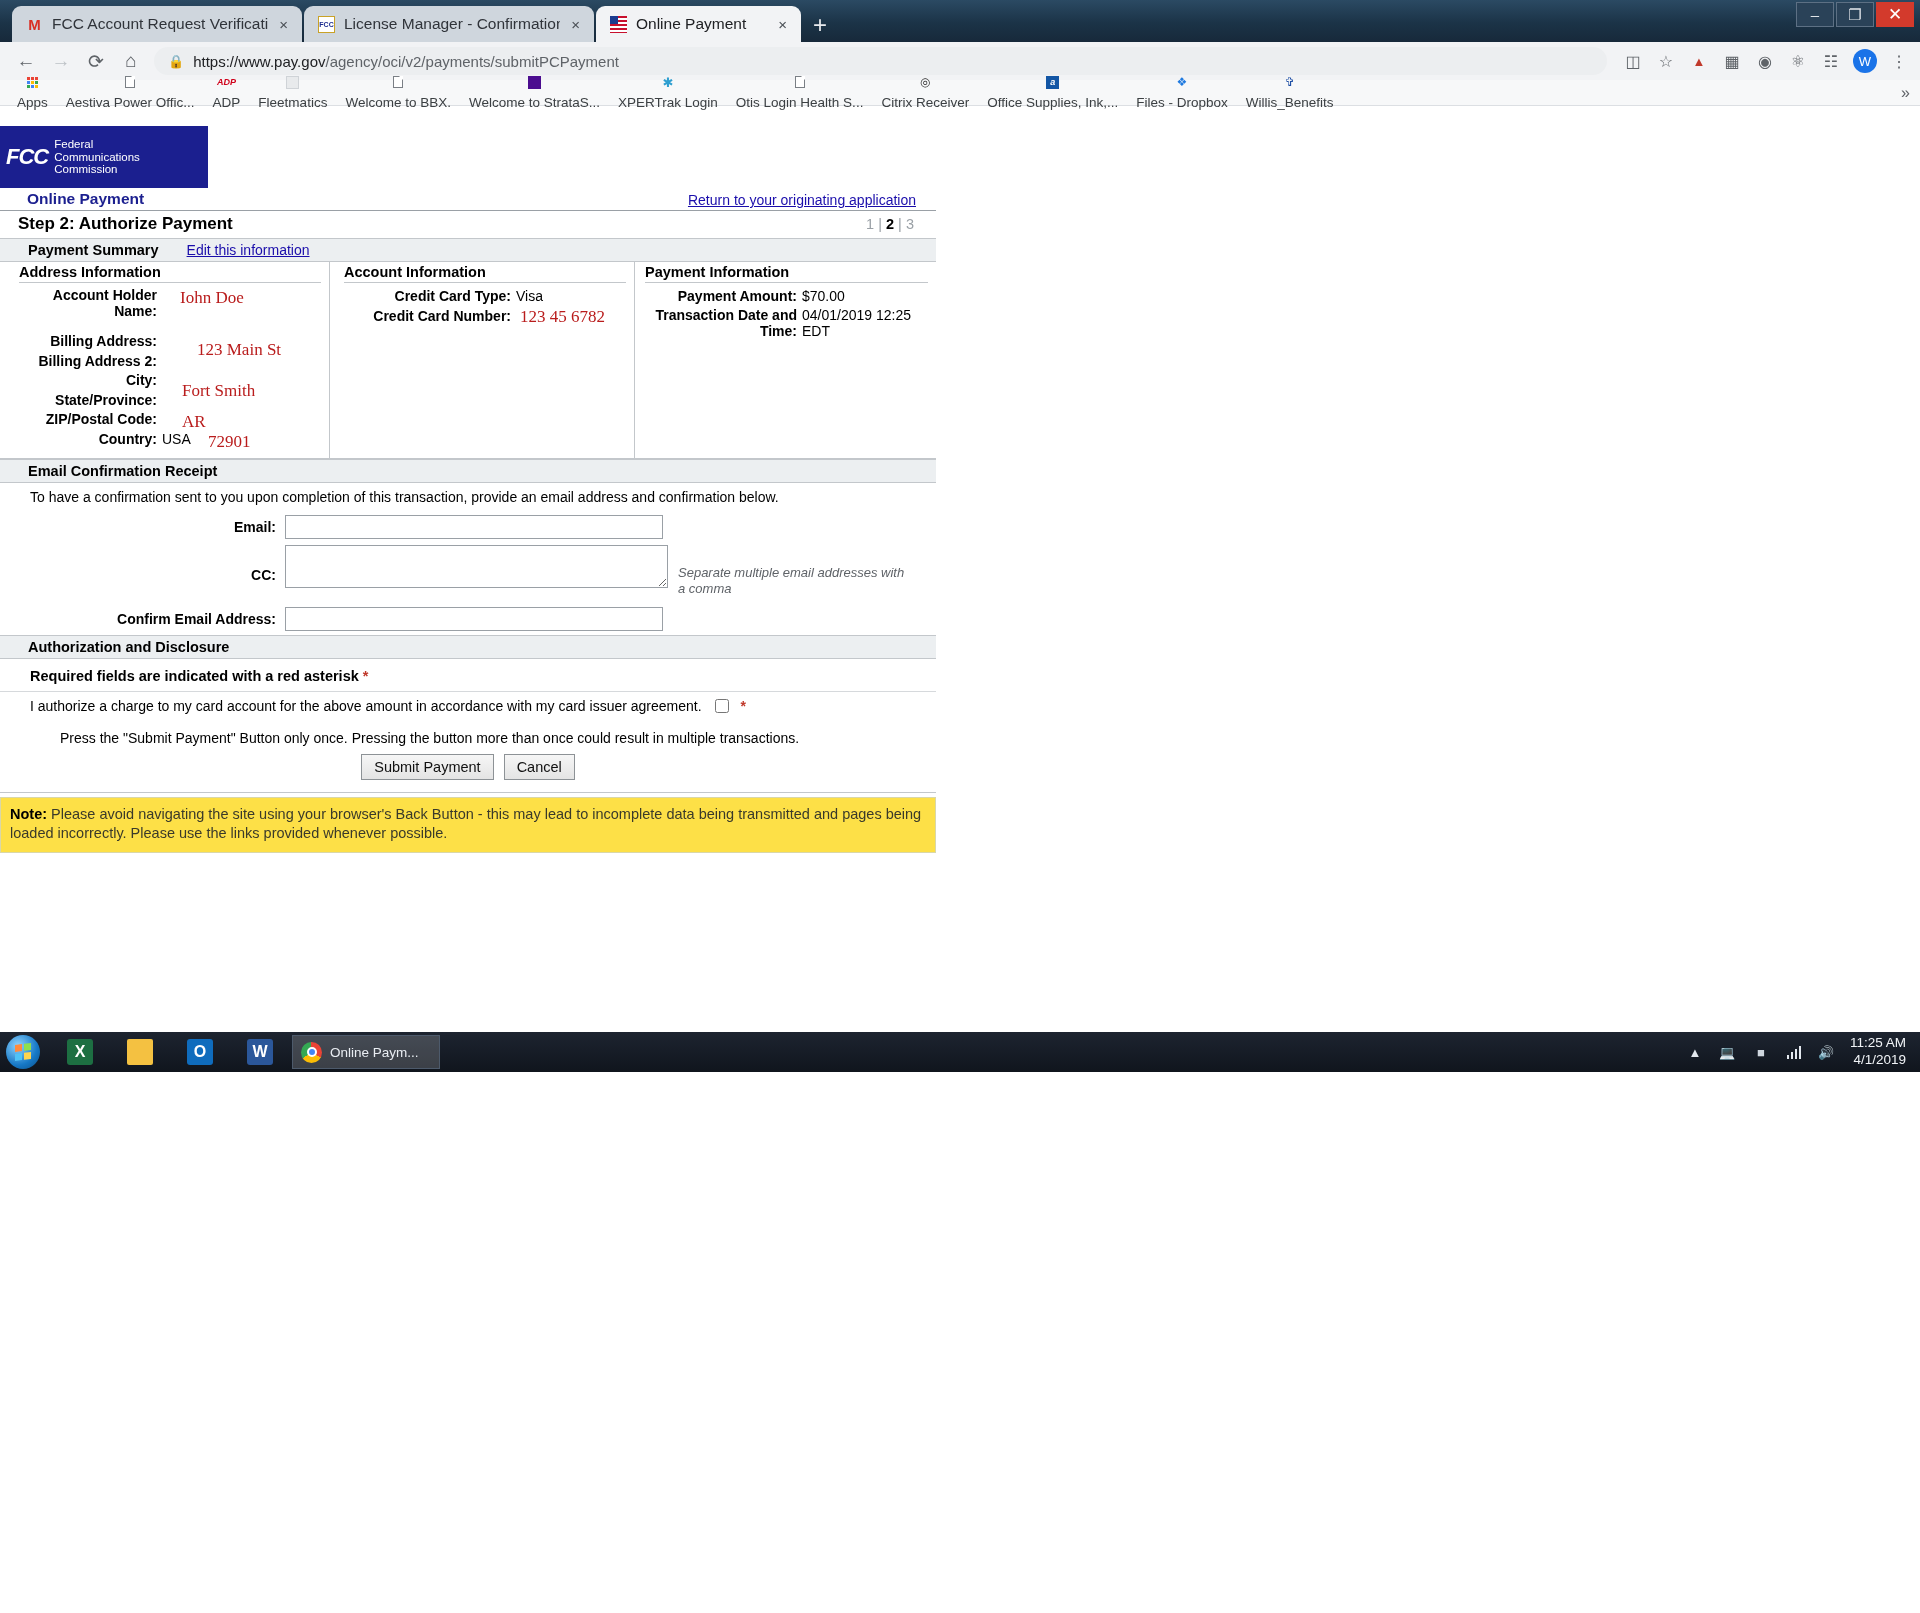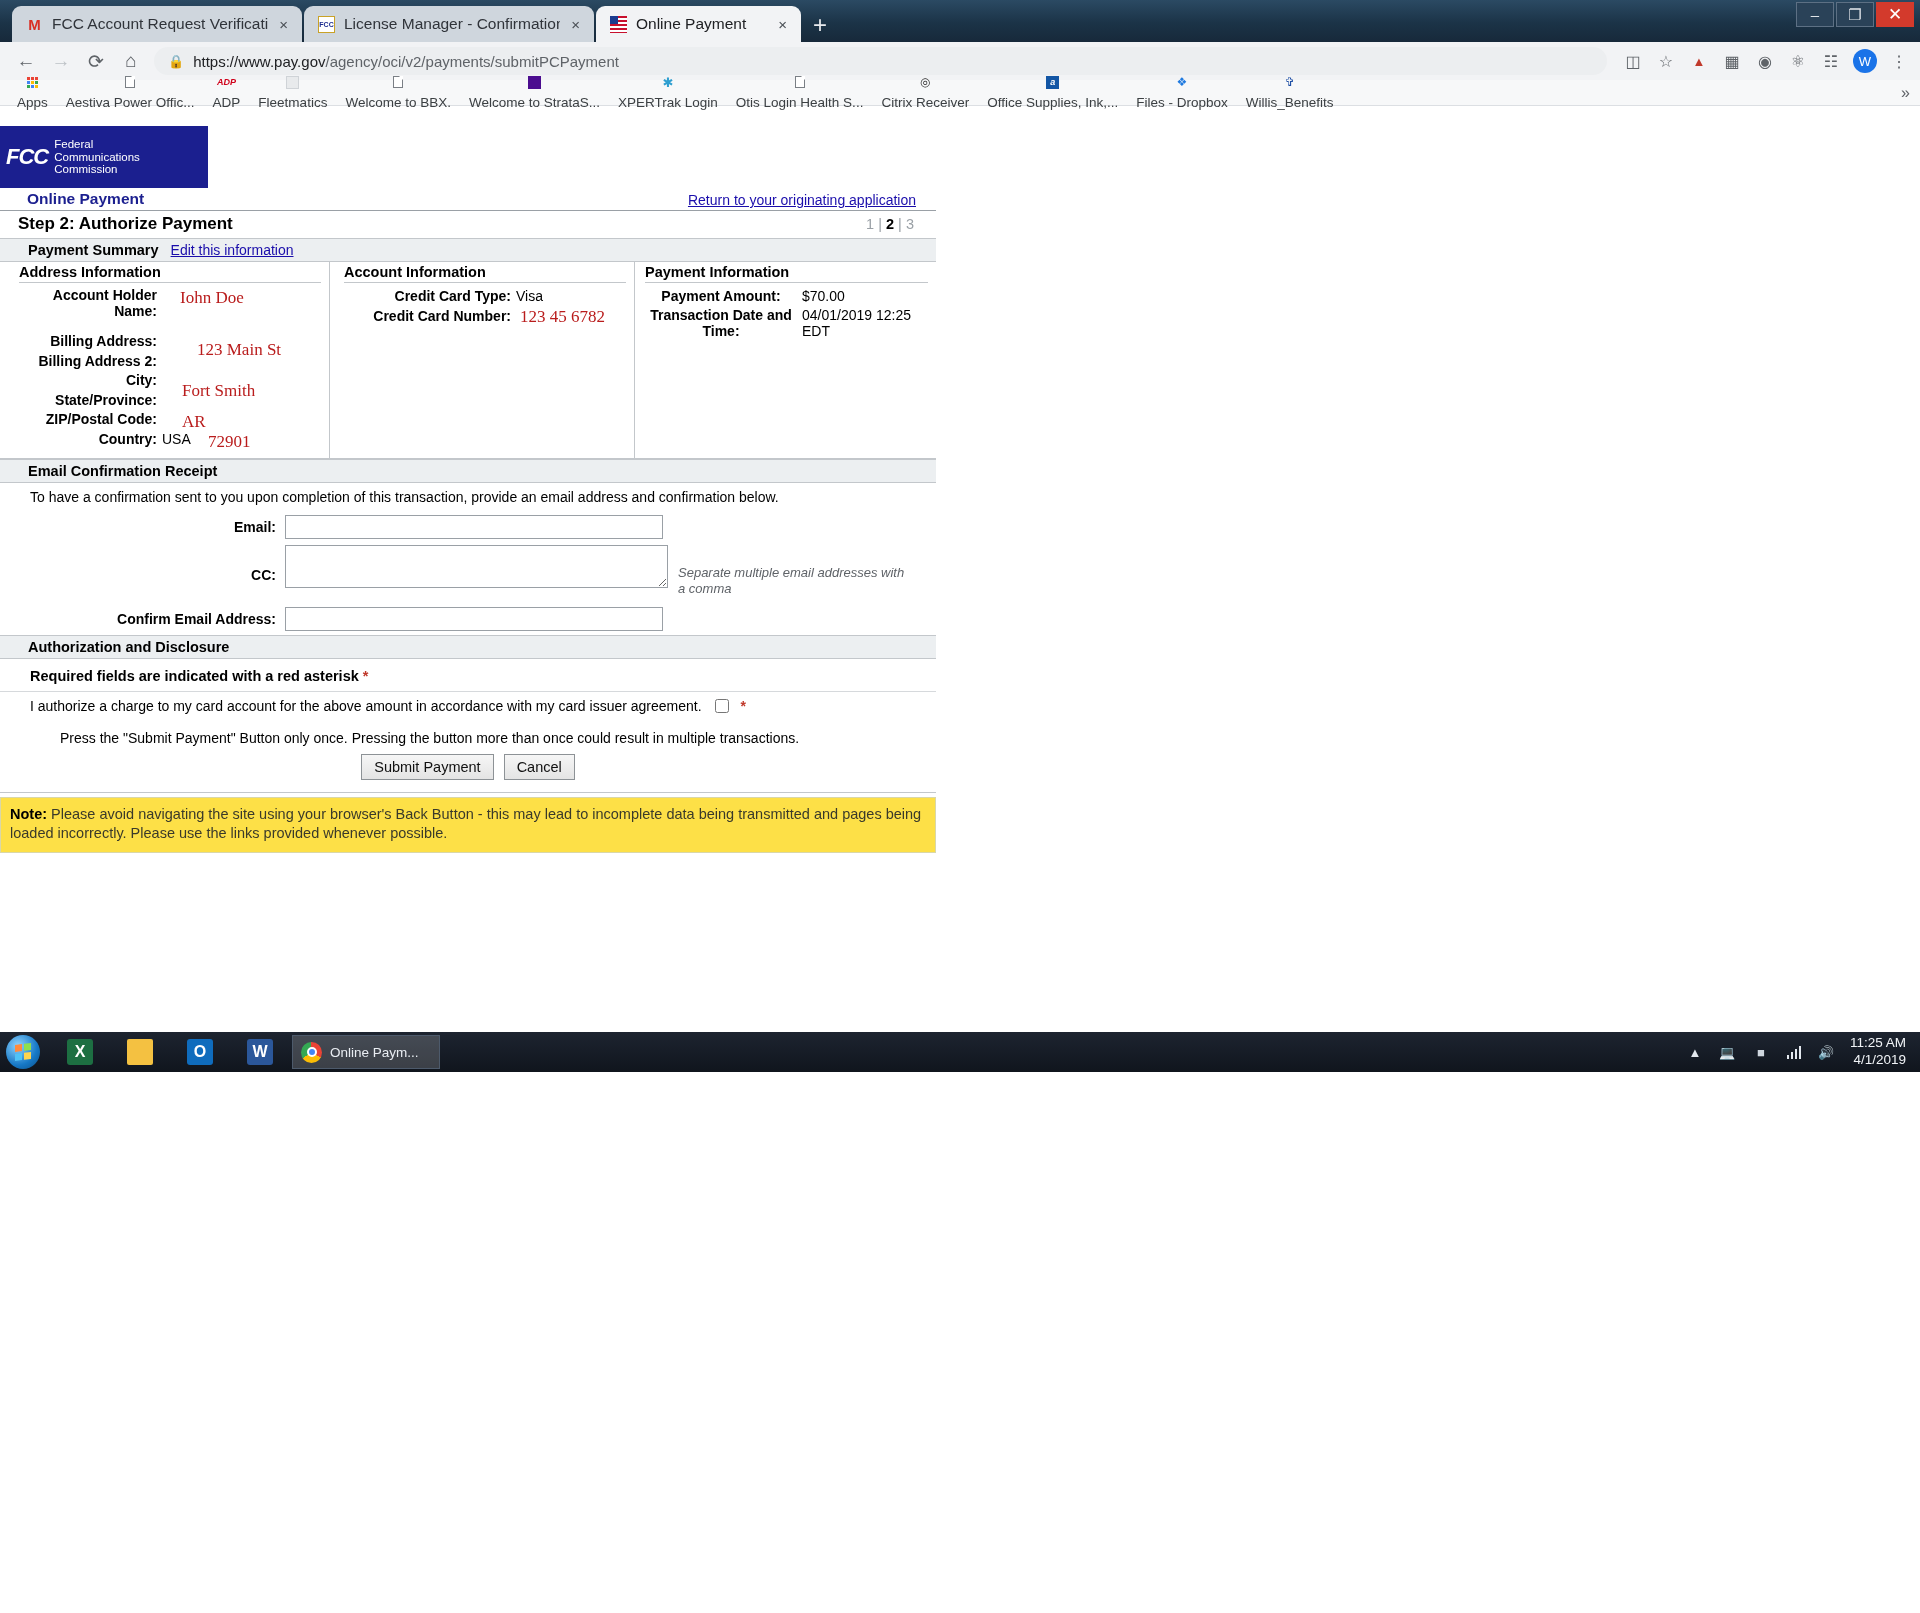--- a/index.html
+++ b/index.html
@@ -112,38 +112,38 @@
 
   .step-row { display:flex; align-items:center; justify-content:space-between;
               padding:3px 22px 4px 18px; }
   .step-title { font-size:17px; font-weight:bold; color:#000; }
   .steps { font-size:14.5px; color:#9aa0a6; }
   .steps b { color:#000; }
 
   .sec-head { background:#eceff1; border-top:1px solid #c3c7cb;
               border-bottom:1px solid #c3c7cb; padding:3px 8px 3px 28px;
               font-size:14.5px; font-weight:bold; display:flex;
-              align-items:flex-start; gap:12px; }
+              align-items:flex-start; gap:28px; }
   .sec-head a { font-size:14px; color:#1a0dab; text-decoration:underline;
                 font-weight:normal; }
 
   .summary { display:flex; border-bottom:1px solid #c3c7cb; }
   .col { padding:0 8px 8px 0; position:relative; }
   .col.c1 { width:330px; border-right:1px solid #c3c7cb; padding-left:19px; }
   .col.c2 { width:305px; border-right:1px solid #c3c7cb; padding-left:14px; }
   .col.c3 { width:301px; padding-left:10px; }
   .col-title { font-size:14.5px; font-weight:bold; border-bottom:1px solid #c3c7cb;
                padding:2px 0 2px 0; margin-bottom:4px; }
 
   .fld { display:flex; font-size:14px; line-height:1.33; margin-bottom:1px; }
   .fld .lbl { font-weight:bold; text-align:right; padding-right:5px; flex:0 0 auto; }
   .fld .val { font-weight:normal; }
   .c1 .lbl { width:143px; }
   .c2 .lbl { width:172px; }
-  .c3 .lbl { width:157px;text-align:center; }
+  .c3 .lbl { width:157px; }
 
   
   .ov { position:absolute; font-family:Liberation Serif, serif;
         font-size:17px; color:#b91c1c; white-space:nowrap; }
 
   .sec-bar { background:#eceff1; border-top:1px solid #c3c7cb;
              border-bottom:1px solid #c3c7cb; padding:3px 0 3px 28px;
              font-size:14.5px; font-weight:bold; }
   .blurb { font-size:14px; padding:6px 0 8px 30px; }
 

